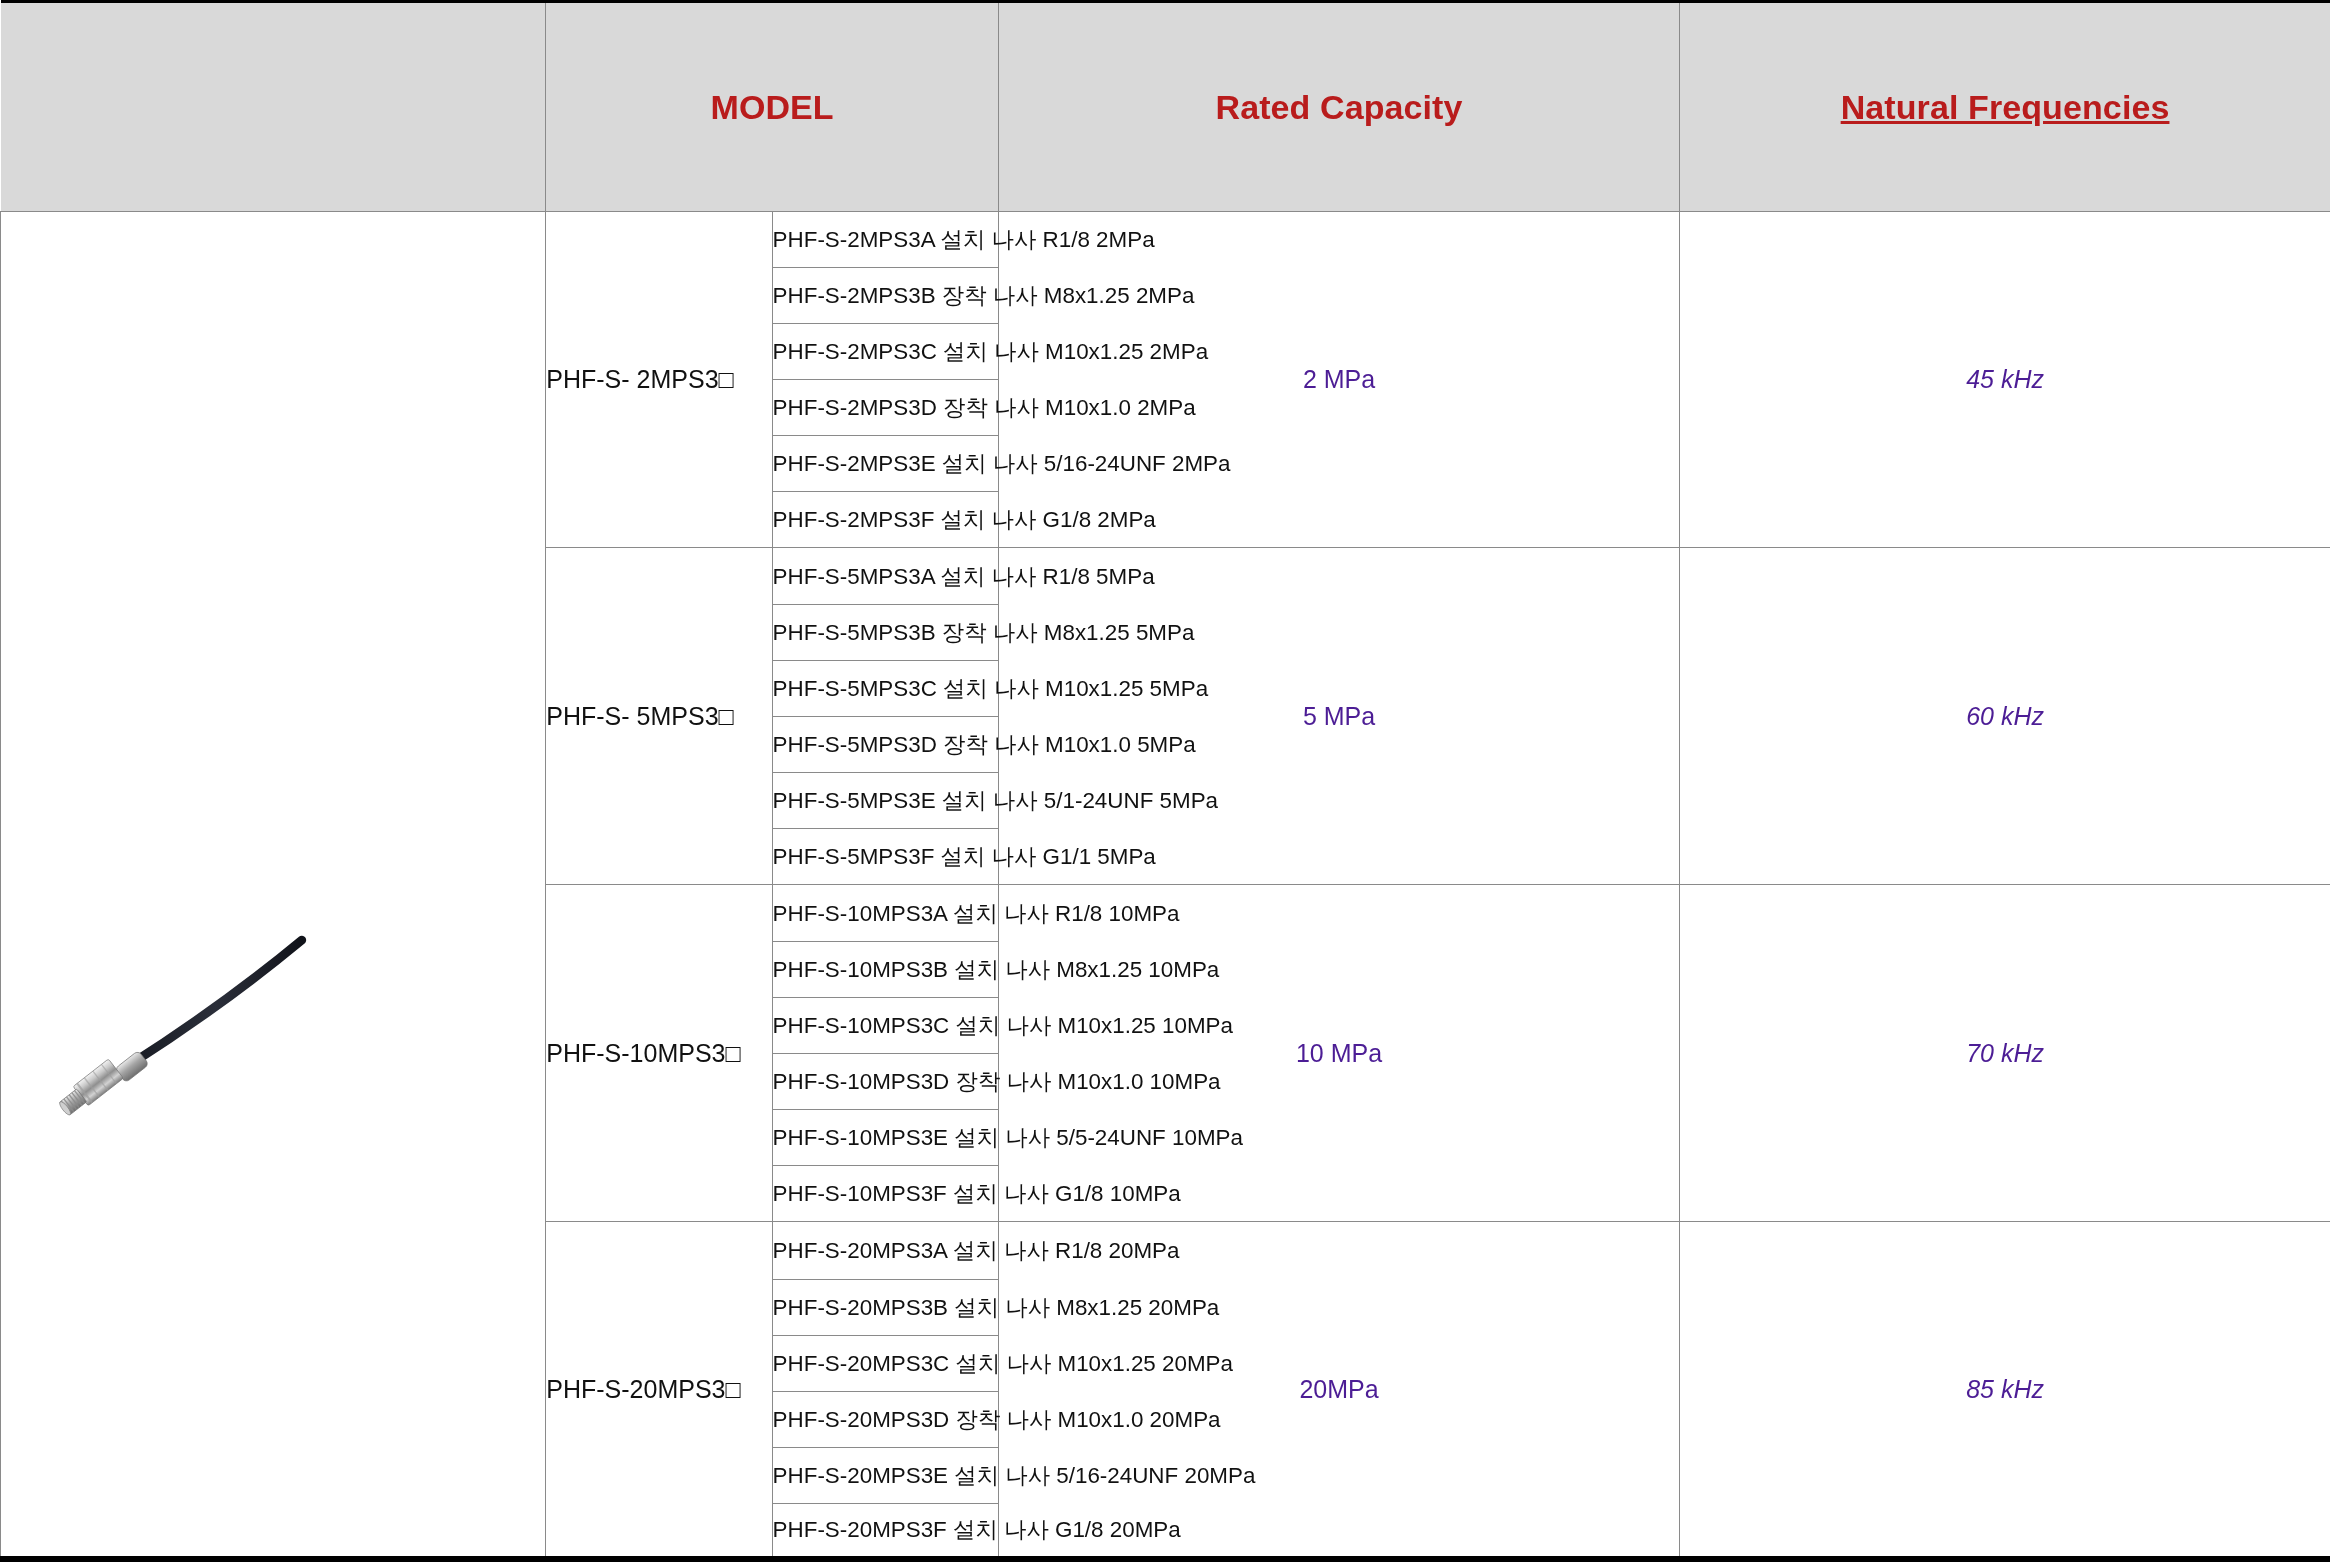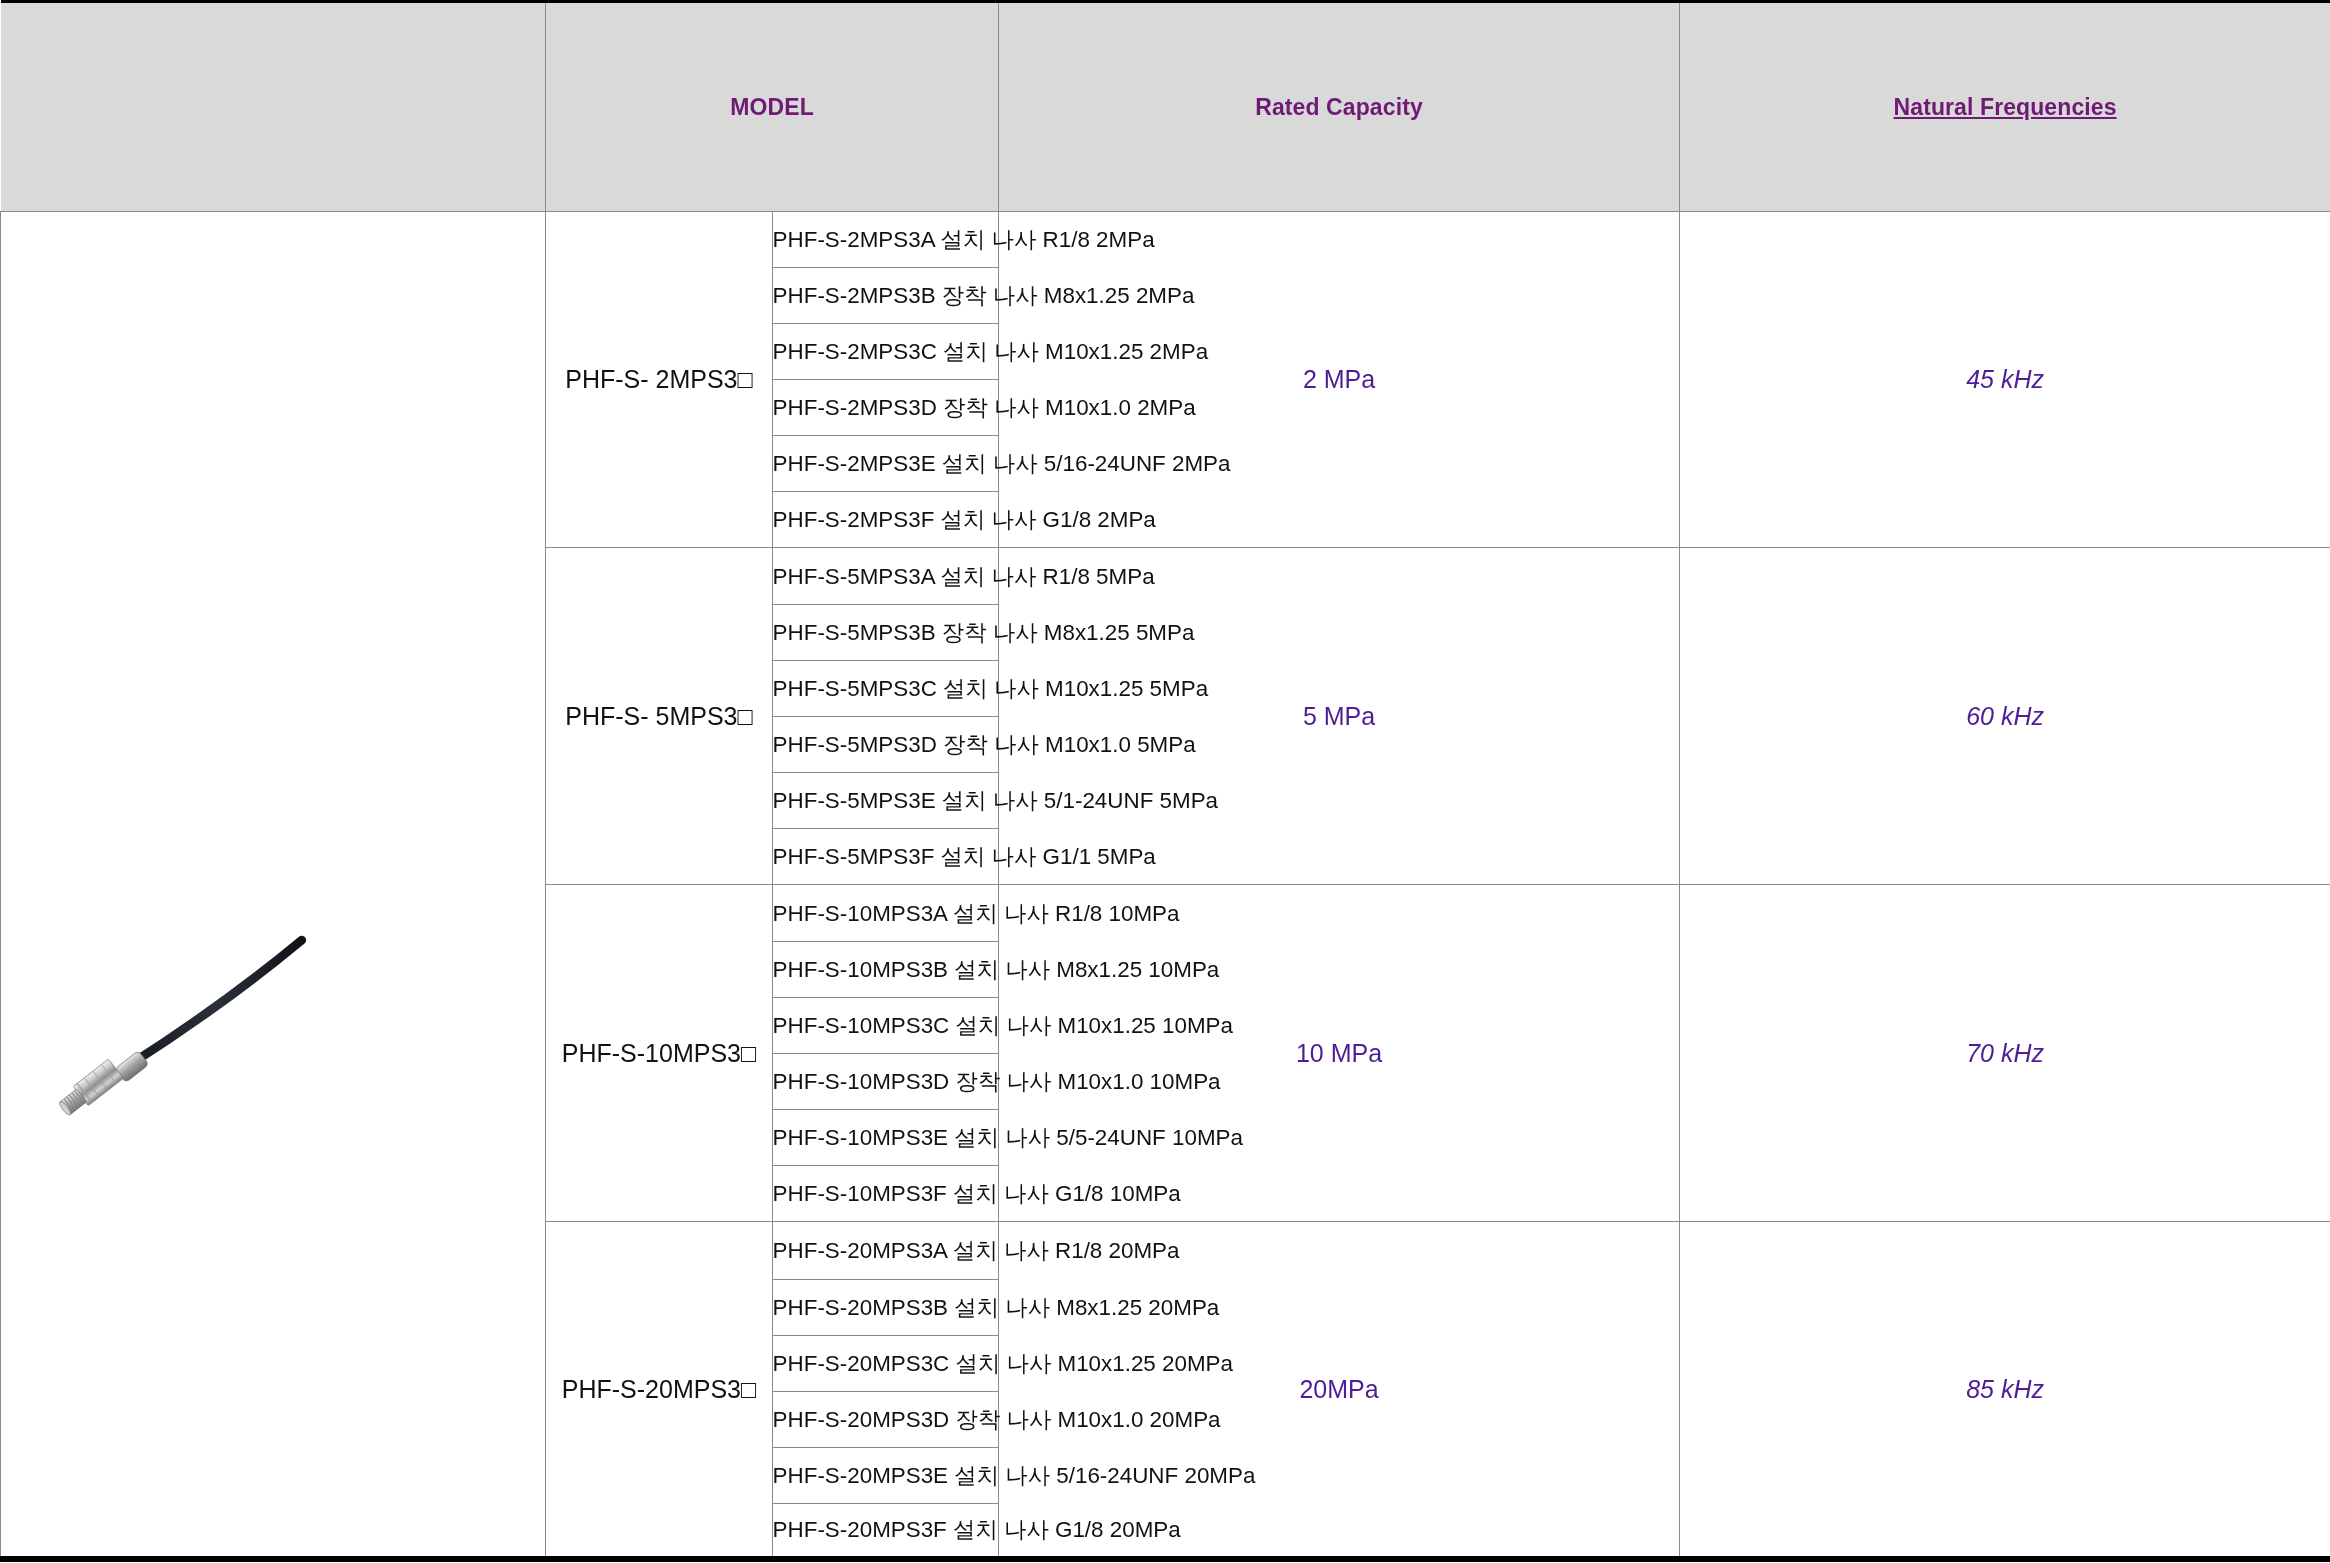--- a/index.html
+++ b/index.html
@@ -37,25 +37,25 @@
   
   .col-img    { width: 353px; }
   .col-family { width: 293px; }
   .col-variant{ width: 822px; }
   .col-cap    { width: 441px; }
   .col-freq   { width: 421px; }
 
   
   thead th {
     background: #d9d9d9;
-    font-size: 23px;
+    font-size: 34px;
     font-weight: bold;
     text-align: center;
     height: 210px;
-    color: #701a75;
+    color: #b91c1c;
     letter-spacing: 0.1px;
   }
   thead th.head-blank {
     border-left: none;
   }
 
   
   .img-cell {
     background: #ffffff;
     border-left: none;
@@ -72,21 +72,21 @@
     position: absolute;
     left: 48px;
     top: 720px;
     width: 272px;
     height: 224px;
   }
   .sensor svg { display: block; }
 
   
   .family-cell {
-    text-align: center;
+    text-align: left;
     font-size: 25px;
     color: #111111;
     white-space: nowrap;
   }
   .family-cell .fam-label {
     display: inline-block;
   }
 
   
   .variant-cell {

